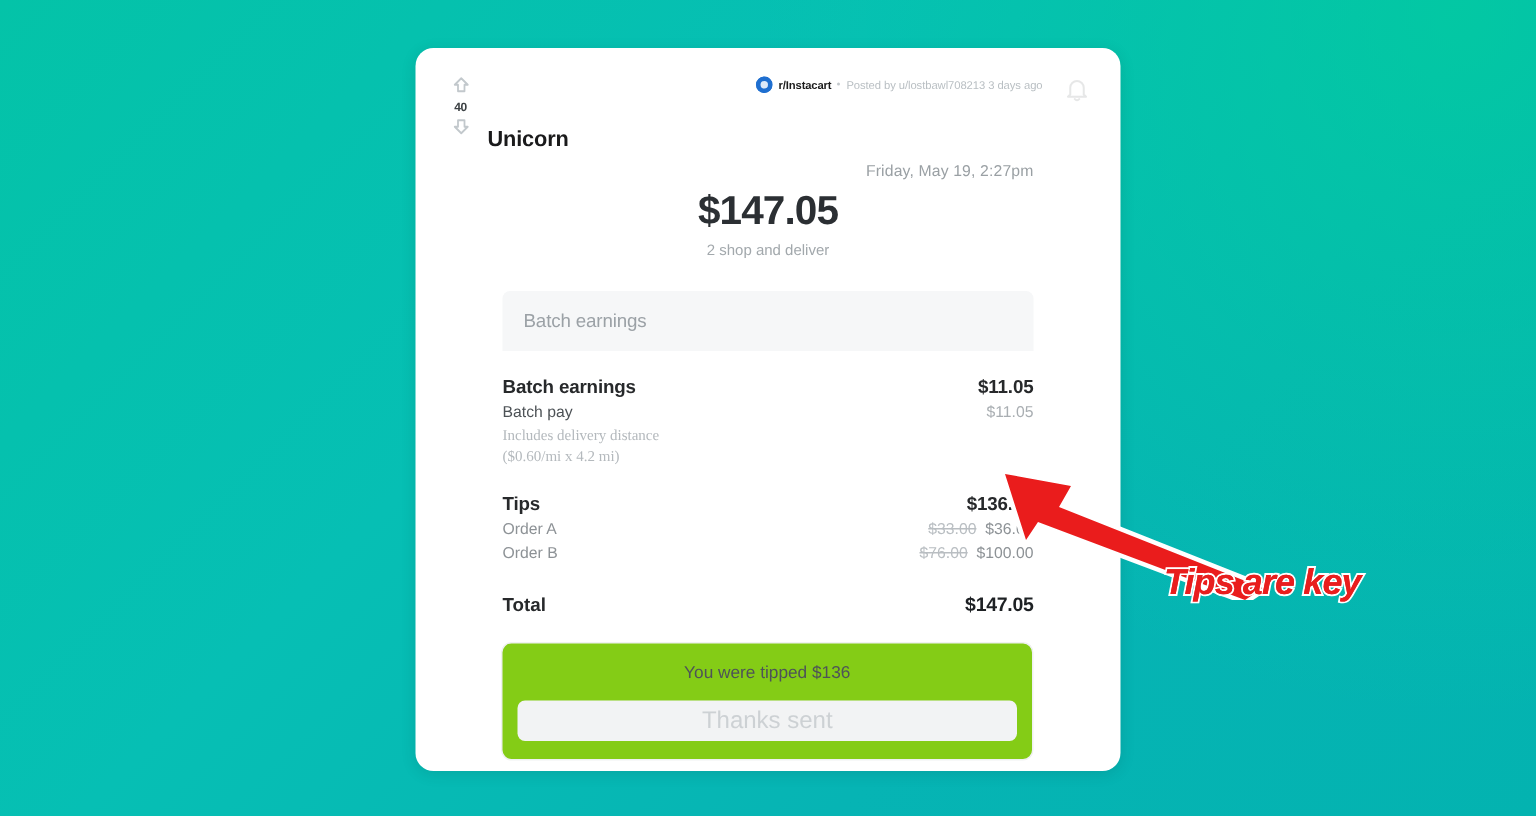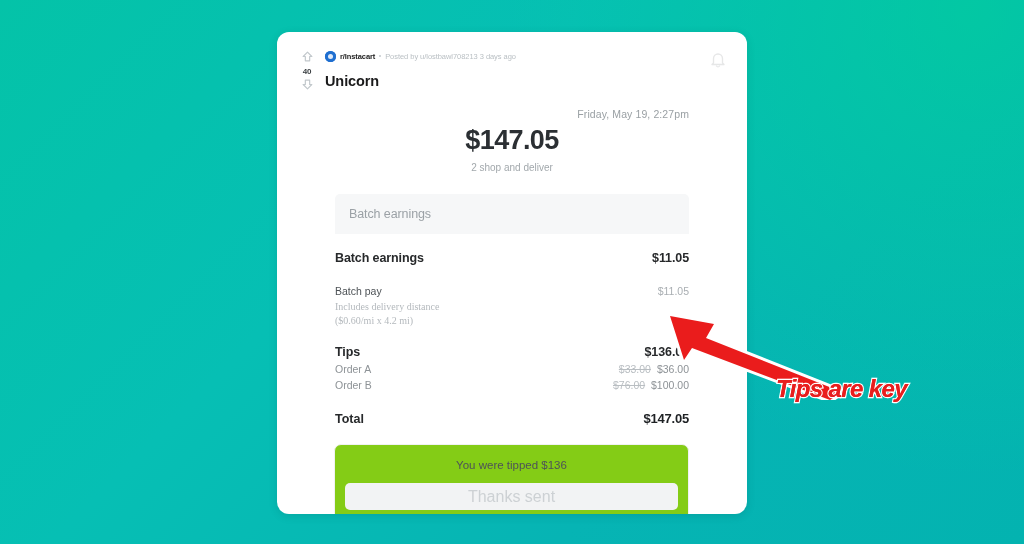--- a/index.html
+++ b/index.html
@@ -65,20 +65,21 @@
     position: absolute;
     left: 48px;
     top: 18px;
     right: 52px;
   }
   .meta-row {
     display: flex;
     align-items: center;
     gap: 4px;
     height: 12px;
+    justify-content: flex-end;
   }
   .sub-avatar {
     width: 11px;
     height: 11px;
     border-radius: 50%;
     background: #1f6fd0;
     position: relative;
     flex: 0 0 auto;
     box-shadow: inset 0 0 0 1.5px #1f6fd0;
   }
@@ -110,21 +111,21 @@
   .meta-text {
     font-size: 7.5px;
     color: #b9bfc3;
     white-space: nowrap;
     letter-spacing: -0.05px;
   }
   .post-title {
     font-size: 14.5px;
     font-weight: bold;
     color: #1a1a1b;
-    margin-top: 11px;
+    margin-top: 23px;
     letter-spacing: -0.1px;
   }
   .bell-wrap {
     position: absolute;
     right: 20px;
     top: 19px;
     width: 18px;
     height: 18px;
     opacity: 0.12;
   }
@@ -180,21 +181,21 @@
     align-items: baseline;
   }
   .row-strong .label,
   .row-strong .value {
     font-size: 12.5px;
     font-weight: bold;
     color: #27292b;
     letter-spacing: -0.1px;
   }
   .row-sub {
-    margin-top: 20px;
+    margin-top: 4px;
   }
   .row-sub .label {
     font-size: 10.5px;
     color: #4d5256;
   }
   .row-sub .value {
     font-size: 10.5px;
     color: #a9aeb2;
   }
   .note {

